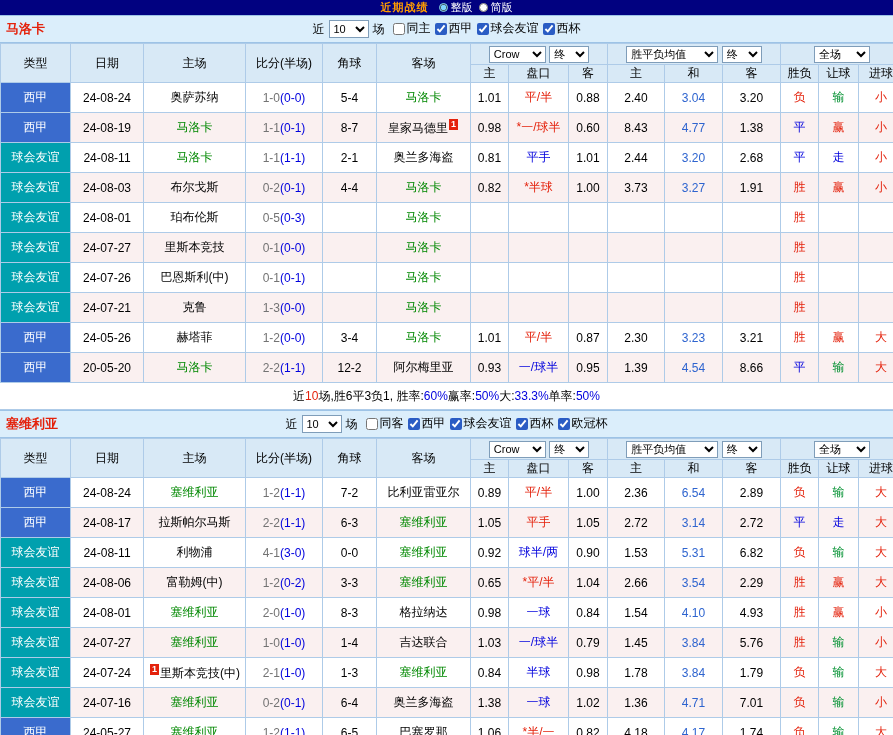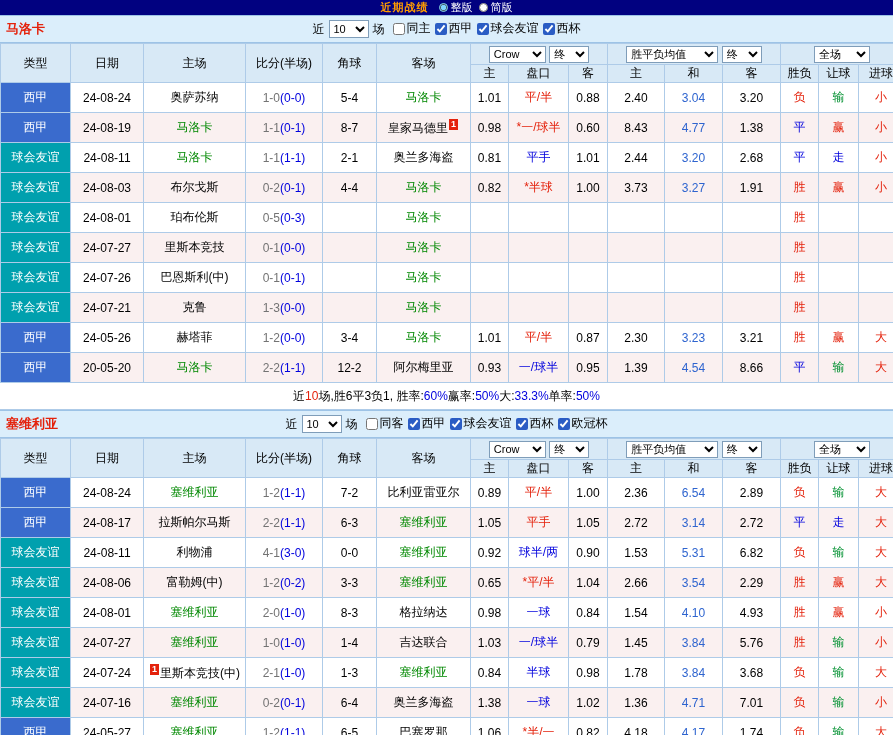--- a/index.html
+++ b/index.html
@@ -513,21 +513,21 @@
             <td>24-07-24</td>
             <td class="team"><sup class="badge">1</sup><span>里斯本竞技(中)</span></td>
             <td><span class="ft">2-1</span><span class="ht">(1-0)</span></td>
             <td>1-3</td>
             <td class="team"><span class="focus">塞维利亚</span></td>
             <td>0.84</td>
             <td class="c-blue">半球</td>
             <td>0.98</td>
             <td>1.78</td>
             <td class="c-mblue">3.84</td>
-            <td>3.68</td>
+            <td>1.79</td>
             <td class="c-red">负</td>
             <td class="c-green">输</td>
             <td class="c-red">大</td>
           </tr>
           <tr>
             <td class="lg friendly">球会友谊</td>
             <td>24-07-16</td>
             <td class="team"><span class="focus">塞维利亚</span></td>
             <td><span class="ft">0-2</span><span class="ht">(0-1)</span></td>
             <td>6-4</td>

